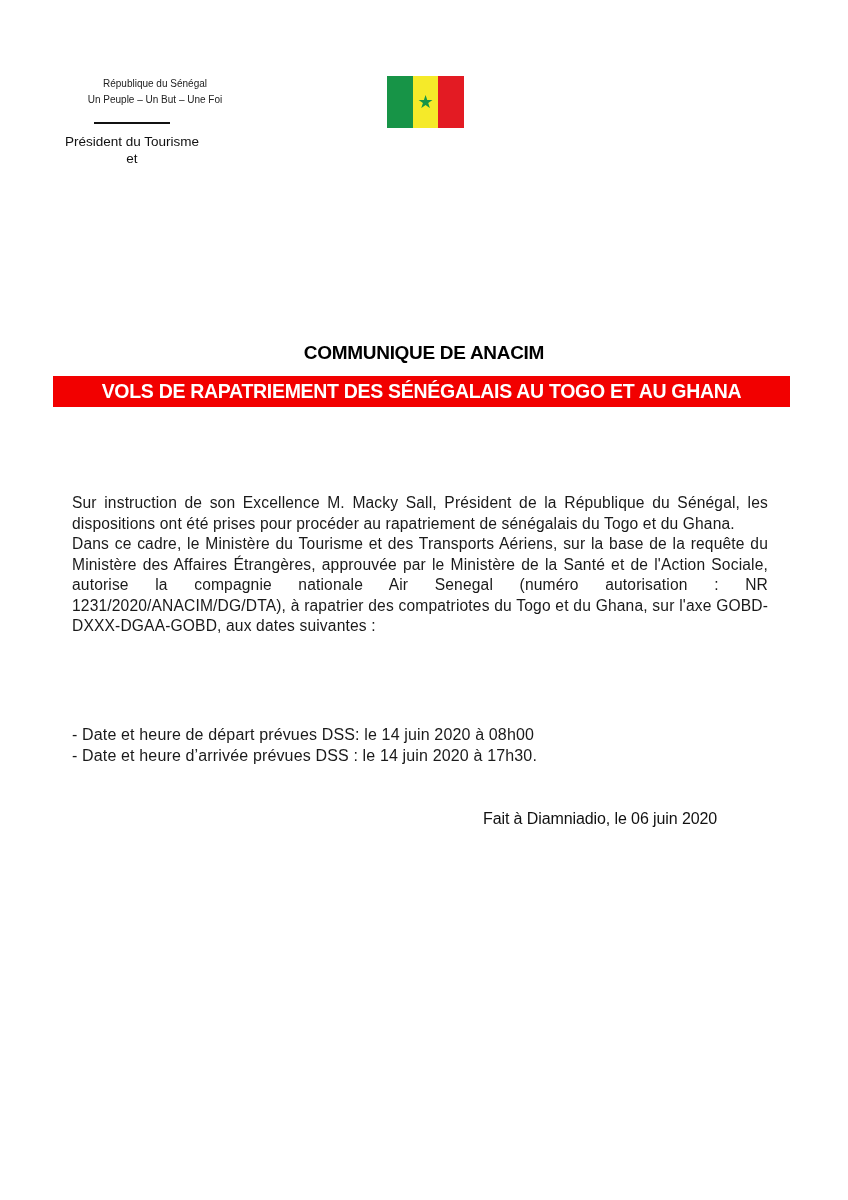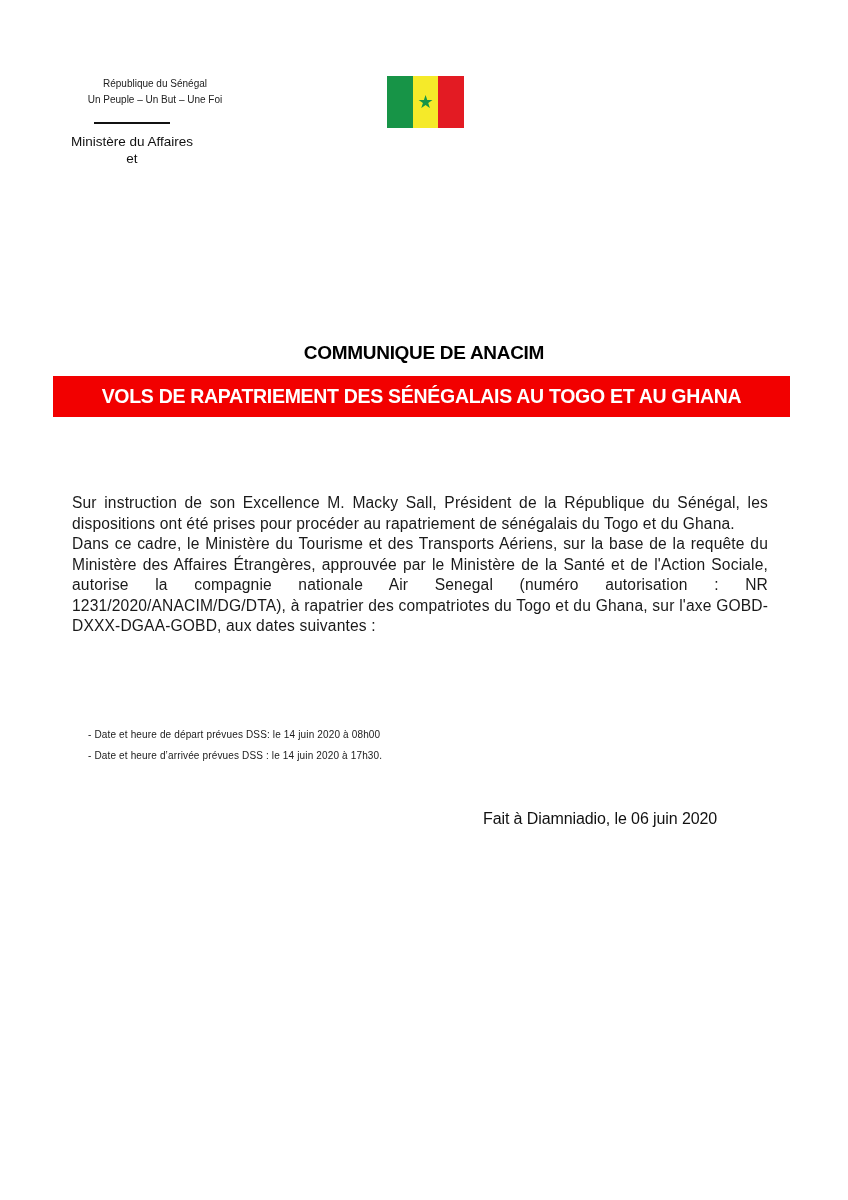--- a/index.html
+++ b/index.html
@@ -28,53 +28,53 @@
     .flag .star {
       position: absolute; left: 50%; top: 50%; transform: translate(-50%, -52%);
       color: #179447; font-size: 18px; line-height: 1; font-family: "DejaVu Sans", sans-serif;
     }
 
     .title {
       position: absolute; left: 0; width: 848px; top: 342px;
       text-align: center; font-weight: bold; font-size: 19px; letter-spacing: -0.3px; color: #000;
     }
     .banner {
-      position: absolute; left: 53px; top: 376px; width: 737px; height: 41px;
+      position: absolute; left: 53px; top: 376px; width: 737px; height: 31px;
       background: #f20000;
       display: flex; align-items: center; justify-content: center;
     }
     .banner span {
       color: #fff; font-weight: bold; font-size: 19.5px; letter-spacing: -0.3px; white-space: nowrap;
     }
 
     .body-text {
       position: absolute; left: 72px; top: 493px; width: 696px;
       font-size: 15.6px; line-height: 20.5px; color: #1a1a1a; text-align: justify;
       letter-spacing: 0.15px;
     }
     .body-text p { margin: 0; }
     .list {
       position: absolute; left: 72px; top: 724px; width: 700px;
-      font-size: 10px; line-height: 21px; color: #1a1a1a; letter-spacing: 0.15px; margin-left: 16px;
+      font-size: 16px; line-height: 21px; color: #1a1a1a; letter-spacing: 0.15px;
     }
     .list li { list-style: none; }
 
     .signature {
       position: absolute; left: 483px; top: 810px;
       font-size: 16px; color: #111; letter-spacing: -0.1px;
     }
   </style>
 </head>
 <body>
 
 <div class="header-left">
   <div class="republic">République du Sénégal</div>
   <div class="republic">Un Peuple – Un But – Une Foi</div>
   <div class="divider"></div>
-  <div class="ministry">Ministère du Affaires</div>
+  <div class="ministry">Président du Tourisme</div>
   <div class="ministry">et</div>
 </div>
 
 <div class="flag">
   <div class="band green"></div>
   <div class="band yellow">
     <span class="star">★</span>
   </div>
   <div class="band red"></div>
 </div>

